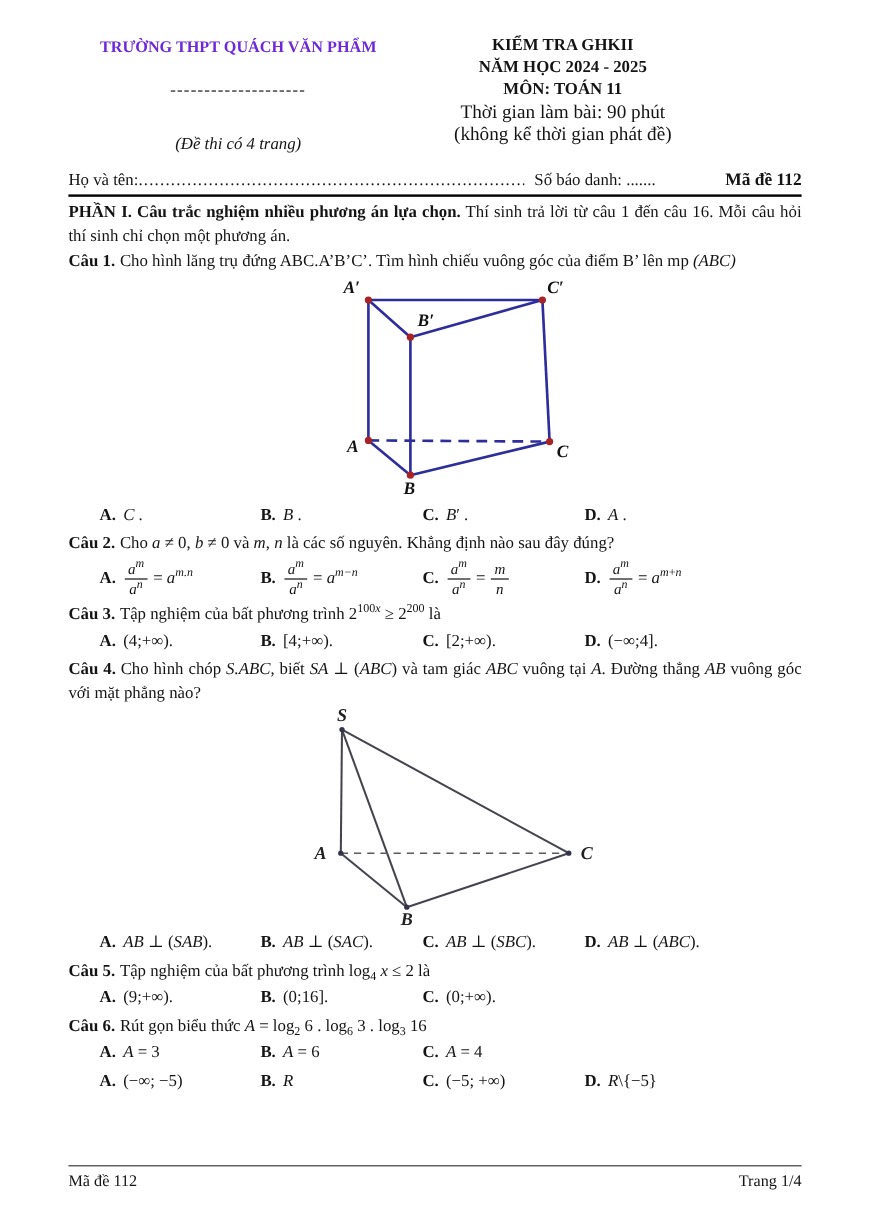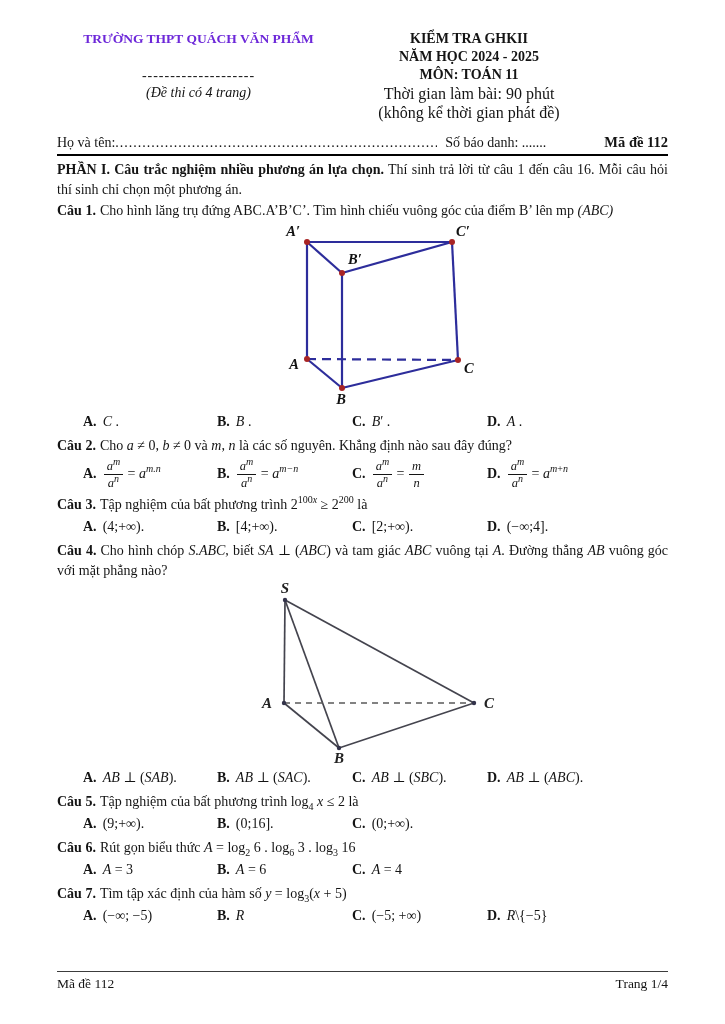--- a/index.html
+++ b/index.html
@@ -14,21 +14,21 @@
     margin: 0 auto;
   }
   .content { position: absolute; inset: 0; padding: 30px 57px 0 57px; }
 
   
   .exam-header { display: flex; }
   .h-left  { width: 283px; text-align: center; }
   .h-right { width: 258px; text-align: center; }
   .red-line { color: #e00000; font-weight: 700; font-size: 13.5px; line-height: 18px; }
   .dashes   { margin-top: 19px; font-size: 14px; line-height: 17px; letter-spacing: 1px; color: #1a1a1a; }
-  .doc-note { font-style: italic; font-size: 14px; line-height: 18px; }
+  .doc-note { font-style: italic; font-size: 14px; line-height: 18px; margin-top: 28px; }
   .bold-line   { font-weight: 700; font-size: 14px; line-height: 18px; }
   .italic-line { font-size: 16px; line-height: 19px; }
 
   
   .info-row { display: flex; align-items: baseline; margin-top: 12px; white-space: nowrap; justify-content: flex-end; }
   .name-label { flex: 0 0 auto; }
   .name-dots  { flex: 1 1 auto; overflow: hidden; letter-spacing: 1px; }
   .sbd-label  { flex: 0 0 auto; margin-left: 8px; }
   .exam-code  { flex: 0 0 auto; margin-left: 58px; font-weight: 700; font-size: 14.5px; }
   .rule { border-bottom: 2.2px solid #000; margin-top: 3px; }
@@ -203,21 +203,20 @@
     <div>
       <p class="q-text"><b class="q-label">Câu 6.</b><span>Rút gọn biểu thức <i>A</i> = log<sub>2</sub> 6 . log<sub>6</sub> 3 . log<sub>3</sub> 16</span></p>
       <div class="options">
         <span class="opt"><b>A.</b><span><i>A</i> = 3</span></span>
         <span class="opt"><b>B.</b><span><i>A</i> = 6</span></span>
         <span class="opt"><b>C.</b><span><i>A</i> = 4</span></span>
       </div>
     </div>
 
     <div>
-      <p class="q-text"><b class="q-label">Câu 7.</b><span>Tìm tập xác định của hàm số <i>y</i> = log<sub>3</sub>(<i>x</i> + 5)</span></p>
       <div class="options">
         <span class="opt"><b>A.</b><span>(−∞; −5)</span></span>
         <span class="opt"><b>B.</b><span><i>R</i></span></span>
         <span class="opt"><b>C.</b><span>(−5; +∞)</span></span>
         <span class="opt"><b>D.</b><span><i>R</i>\{−5}</span></span>
       </div>
     </div>
 
   </div>
 

